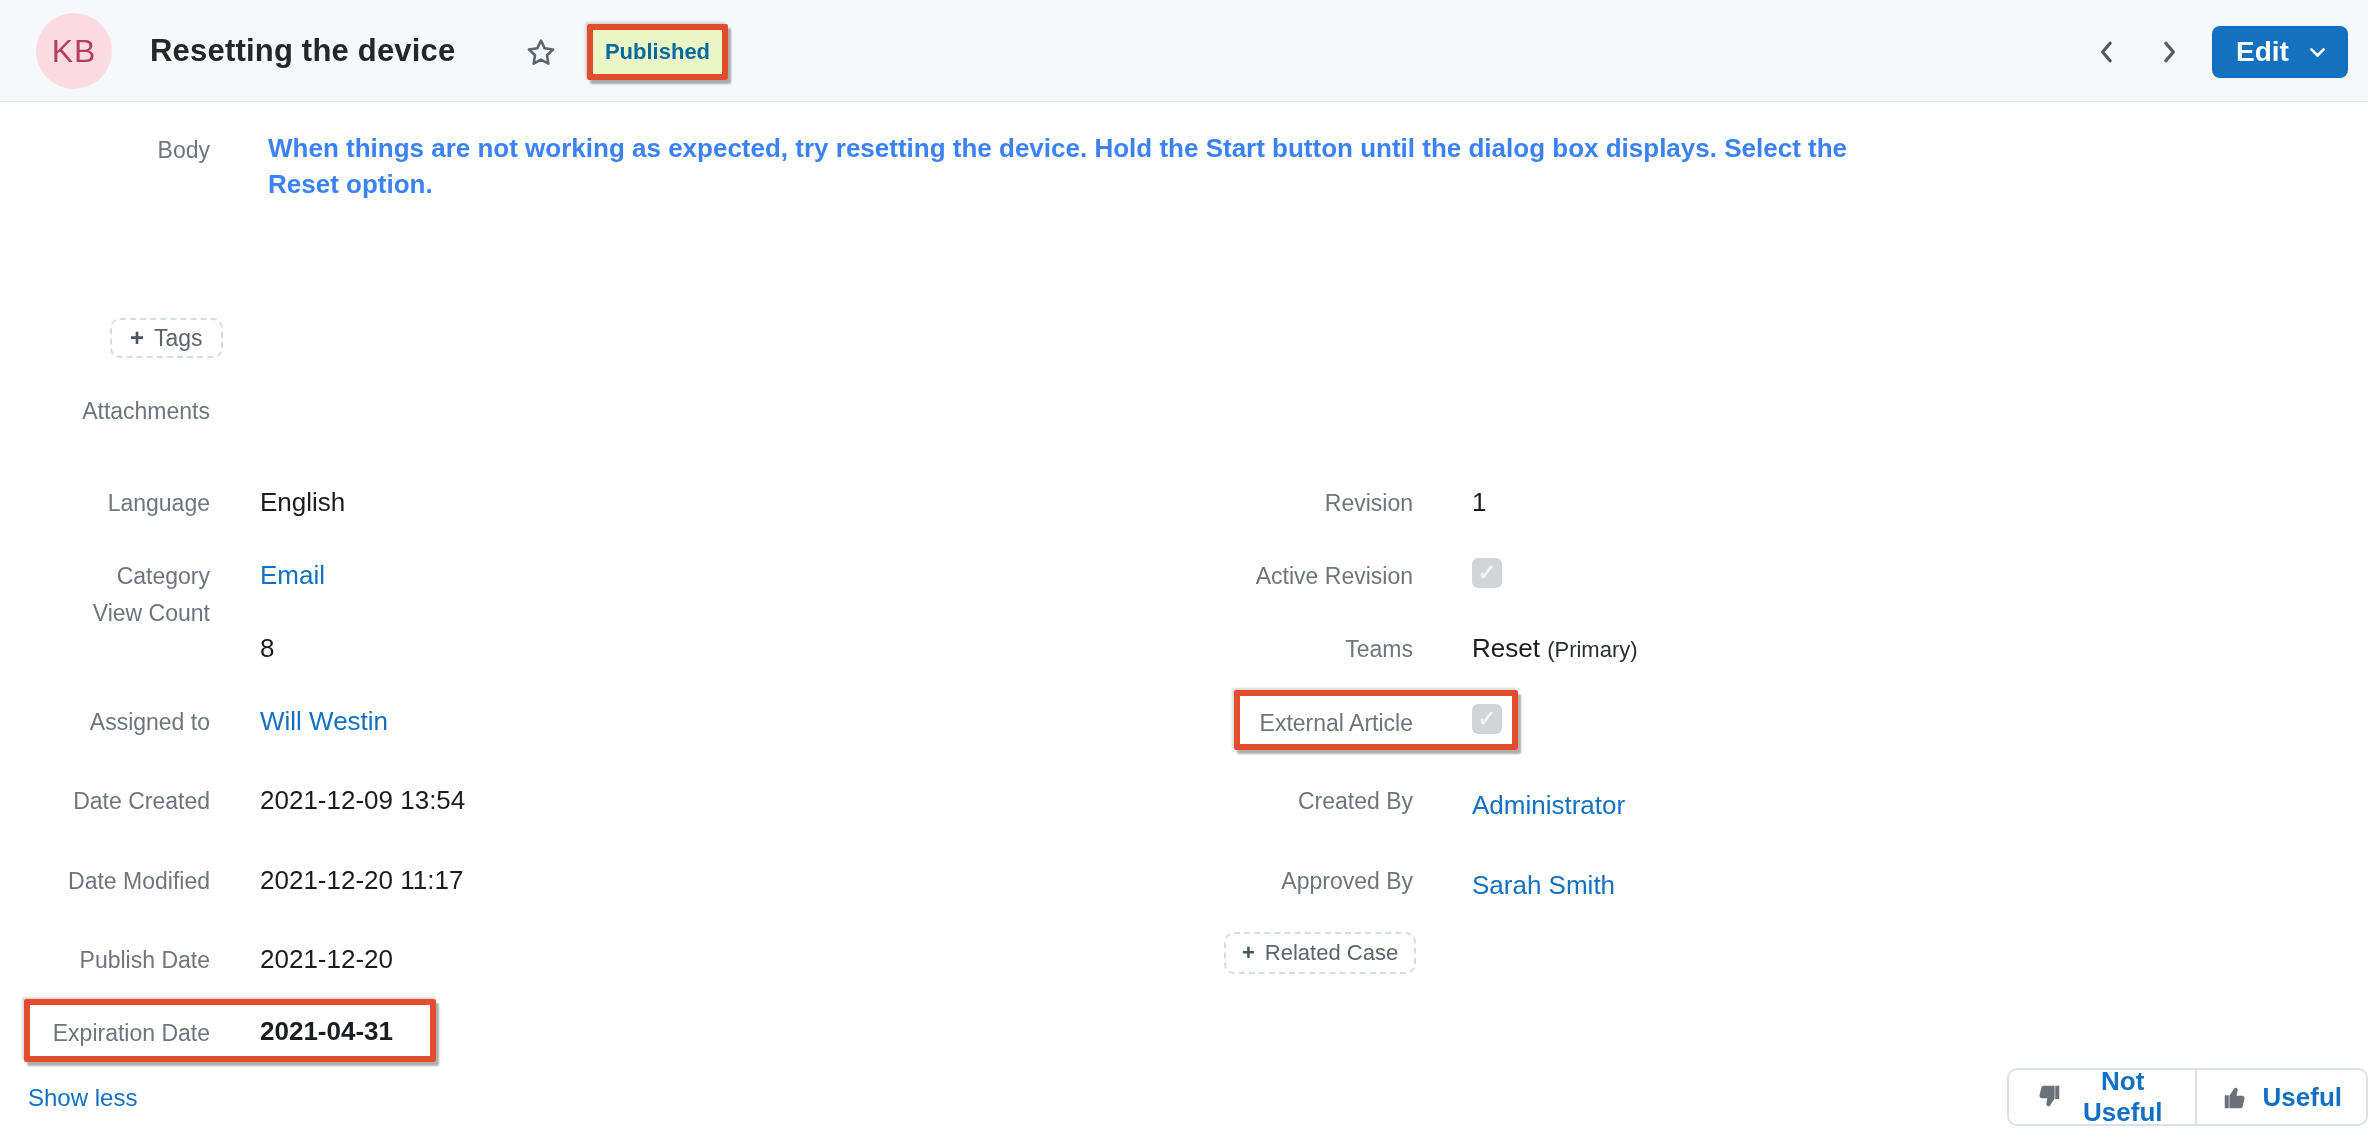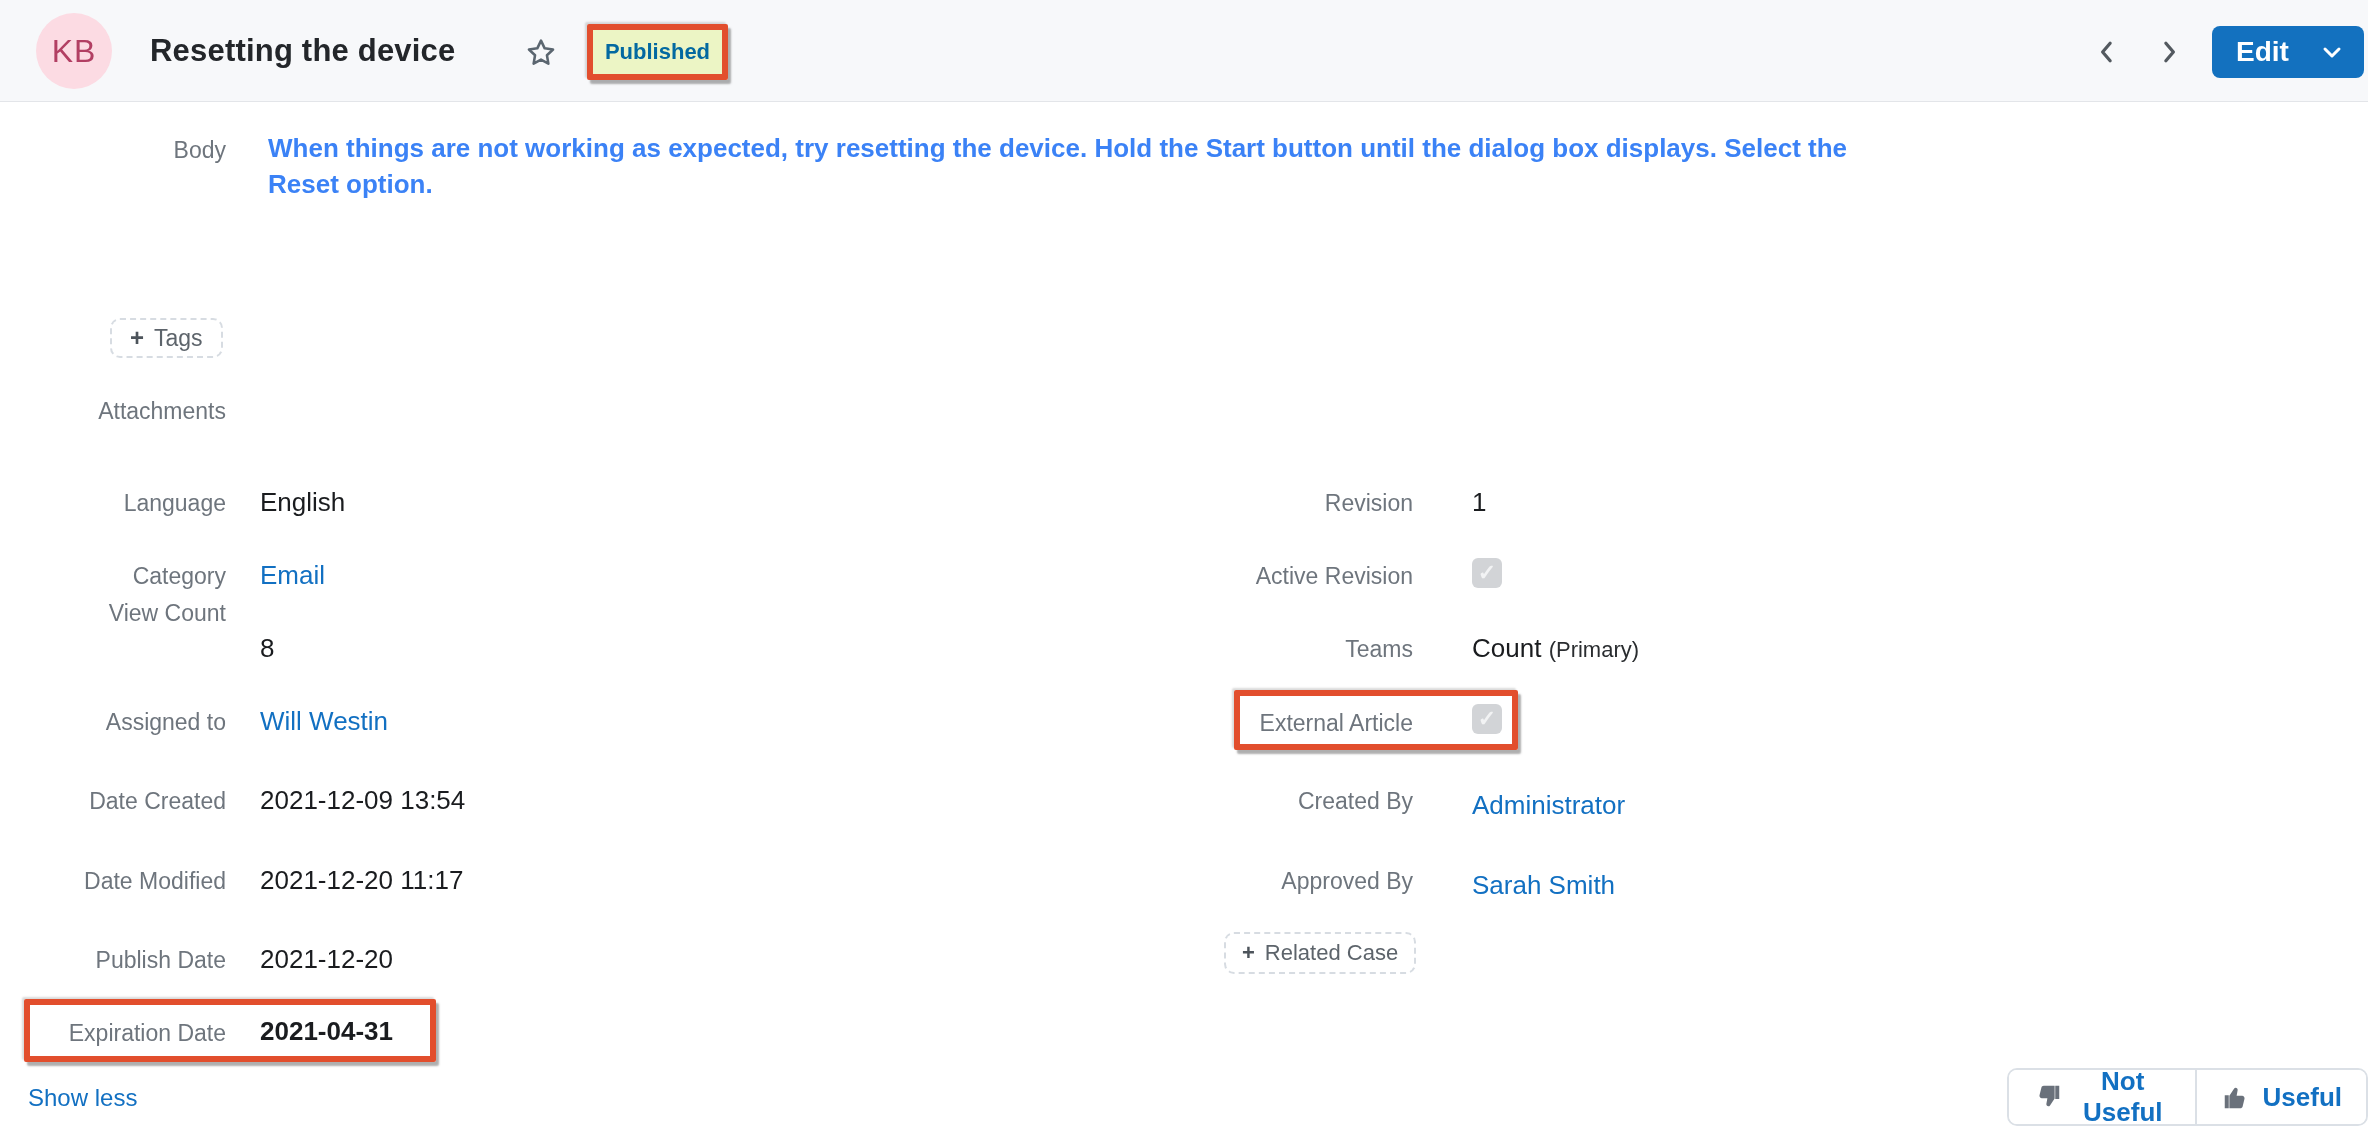--- a/index.html
+++ b/index.html
@@ -37,33 +37,33 @@
   .status-badge {
     position:absolute; left:0; top:0; right:0; bottom:0;
     background:#ecf5c5; color:#0369a1; font-weight:bold; font-size:22px;
     display:flex; align-items:center; justify-content:center;
   }
   .nav-chevron { position:absolute; top:37px; width:30px; height:30px; color:#53595f; cursor:pointer; }
   .nav-chevron svg { width:30px; height:30px; display:block; }
   .chev-left { left:2092px; }
   .chev-right { left:2154px; }
   .edit-btn {
-    position:absolute; left:2212px; top:26px; width:152px; height:52px;
+    position:absolute; left:2212px; top:26px; width:136px; height:52px;
     background:#1371bf; border-radius:8px; color:#ffffff; border:none;
     font-family:"Liberation Sans", sans-serif;
     font-size:28px; font-weight:bold; display:flex; align-items:center;
     padding:0 20px 0 24px; cursor:pointer; gap:18px;
   }
   .edit-btn svg { width:24px; height:24px; display:block; margin-left:auto; }
 
   
   .flabel {
     position:absolute; font-size:23px; color:#6e757d; white-space:nowrap;
   }
-  .flabel.left-col  { left:0px;    width:210px;  text-align:right;margin-left:16px; }
+  .flabel.left-col  { left:0px;    width:210px;  text-align:right; }
   .flabel.right-col { left:1113px; width:300px;  text-align:right; }
   .fvalue {
     position:absolute; font-size:26px; color:#1a1c1f; white-space:nowrap;
   }
   .fvalue.left-col  { left:260px; }
   .fvalue.right-col { left:1472px; }
   .fvalue.link { color:#1270c2; cursor:pointer; }
   .suffix { font-size:22px; color:#2a2d30; }
 
   .body-text {
@@ -183,21 +183,21 @@
   <div class="flabel right-col" style="top:490px;">Revision</div>
   <div class="fvalue right-col" style="top:487px;">1</div>
 
   <div class="flabel right-col" style="top:563px;">Active Revision</div>
   <div class="checkbox" style="left:1472px; top:558px;">
     <span class="check">✓</span>
   </div>
 
   <div class="flabel right-col" style="top:636px;">Teams</div>
   <div class="fvalue right-col" style="top:633px;">
-    <span>Count</span>
+    <span>Reset</span>
     <span class="suffix">(Primary)</span>
   </div>
 
   <div class="hl-box" style="left:1234px; top:690px; width:284px; height:60px;"></div>
   <div class="flabel right-col" style="top:710px;">External Article</div>
   <div class="checkbox" style="left:1472px; top:704px;">
     <span class="check">✓</span>
   </div>
 
   <div class="flabel right-col" style="top:788px;">Created By</div>

